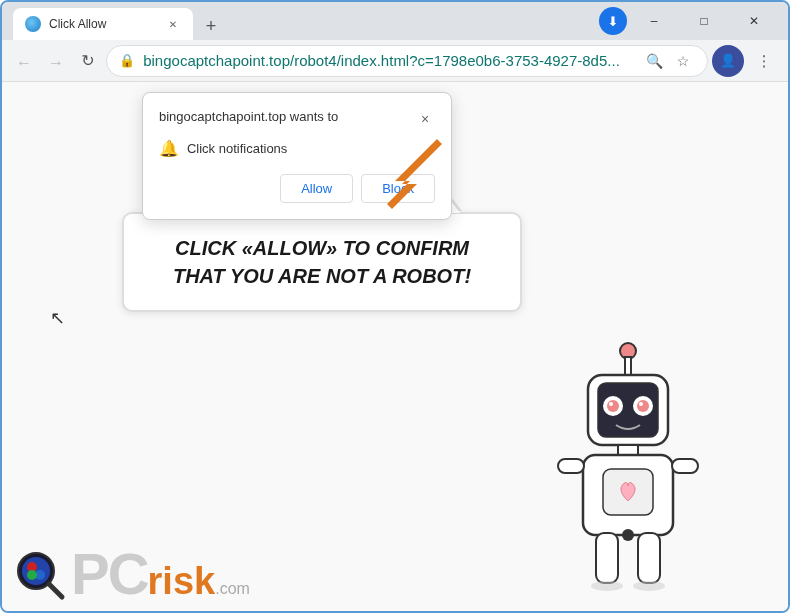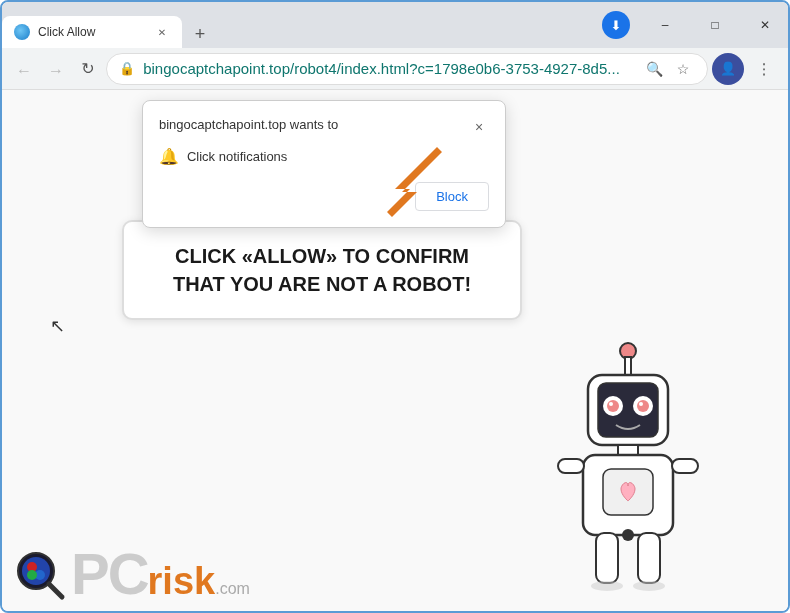--- a/index.html
+++ b/index.html
@@ -18,25 +18,25 @@
       border: 2px solid #5b9bd5;
       border-radius: 8px;
       overflow: hidden;
       display: flex;
       flex-direction: column;
     }
 
     
     .title-bar {
       background: #dee1e6;
-      height: 46px;
-      display: flex;
-      align-items: center;
-      padding: 0 0;
-      gap: 12px;
+      height: 38px;
+      display: flex;
+      align-items: center;
+      padding: 0 11px;
+      gap: 4px;
     }
     .tab-area {
       display: flex;
       align-items: flex-end;
       flex: 1;
       height: 100%;
     }
     .tab {
       background: #fff;
       border-radius: 8px 8px 0 0;
@@ -186,21 +186,21 @@
 
     
     .notification-popup {
       position: absolute;
       top: 10px;
       left: 140px;
       background: #fff;
       border: 1px solid #ccc;
       border-radius: 8px;
       padding: 16px;
-      width: 364px;
+      width: 310px;
       box-shadow: 0 4px 16px rgba(0,0,0,0.15);
       z-index: 100;
     }
     .popup-header {
       display: flex;
       justify-content: space-between;
       align-items: flex-start;
       margin-bottom: 10px;
     }
     .popup-site {
@@ -268,20 +268,21 @@
       position: absolute;
       top: 130px;
       left: 120px;
       background: #fff;
       border: 2px solid #ddd;
       border-radius: 10px;
       padding: 20px 30px;
       text-align: center;
       width: 400px;
       box-shadow: 0 2px 8px rgba(0,0,0,0.1);
+      font-style: italic;
     }
     .cta-bubble::after {
       content: '';
       position: absolute;
       top: -1px;
       right: 60px;
       width: 0;
       height: 0;
       border-left: 15px solid transparent;
       border-right: 15px solid transparent;
@@ -406,20 +407,21 @@
     <div class="notification-popup">
       <div class="popup-header">
         <span class="popup-site">bingocaptchapoint.top wants to</span>
         <div class="popup-close">×</div>
       </div>
       <div class="popup-notification-row">
         <span class="bell-icon">🔔</span>
         <span class="popup-notification-text">Click notifications</span>
       </div>
       <div class="popup-buttons">
+        <button class="popup-btn popup-btn-allow">Allow</button>
         <button class="popup-btn popup-btn-block">Block</button>
       </div>
     </div>
 
     <div class="arrow-container">
       <svg class="arrow-svg" viewBox="0 0 80 80">
         <defs>
           <marker id="arrowhead" markerWidth="8" markerHeight="8" refX="4" refY="4" orient="auto">
             <polygon points="0 0, 8 4, 0 8" fill="#e07820"></polygon>
           </marker>

